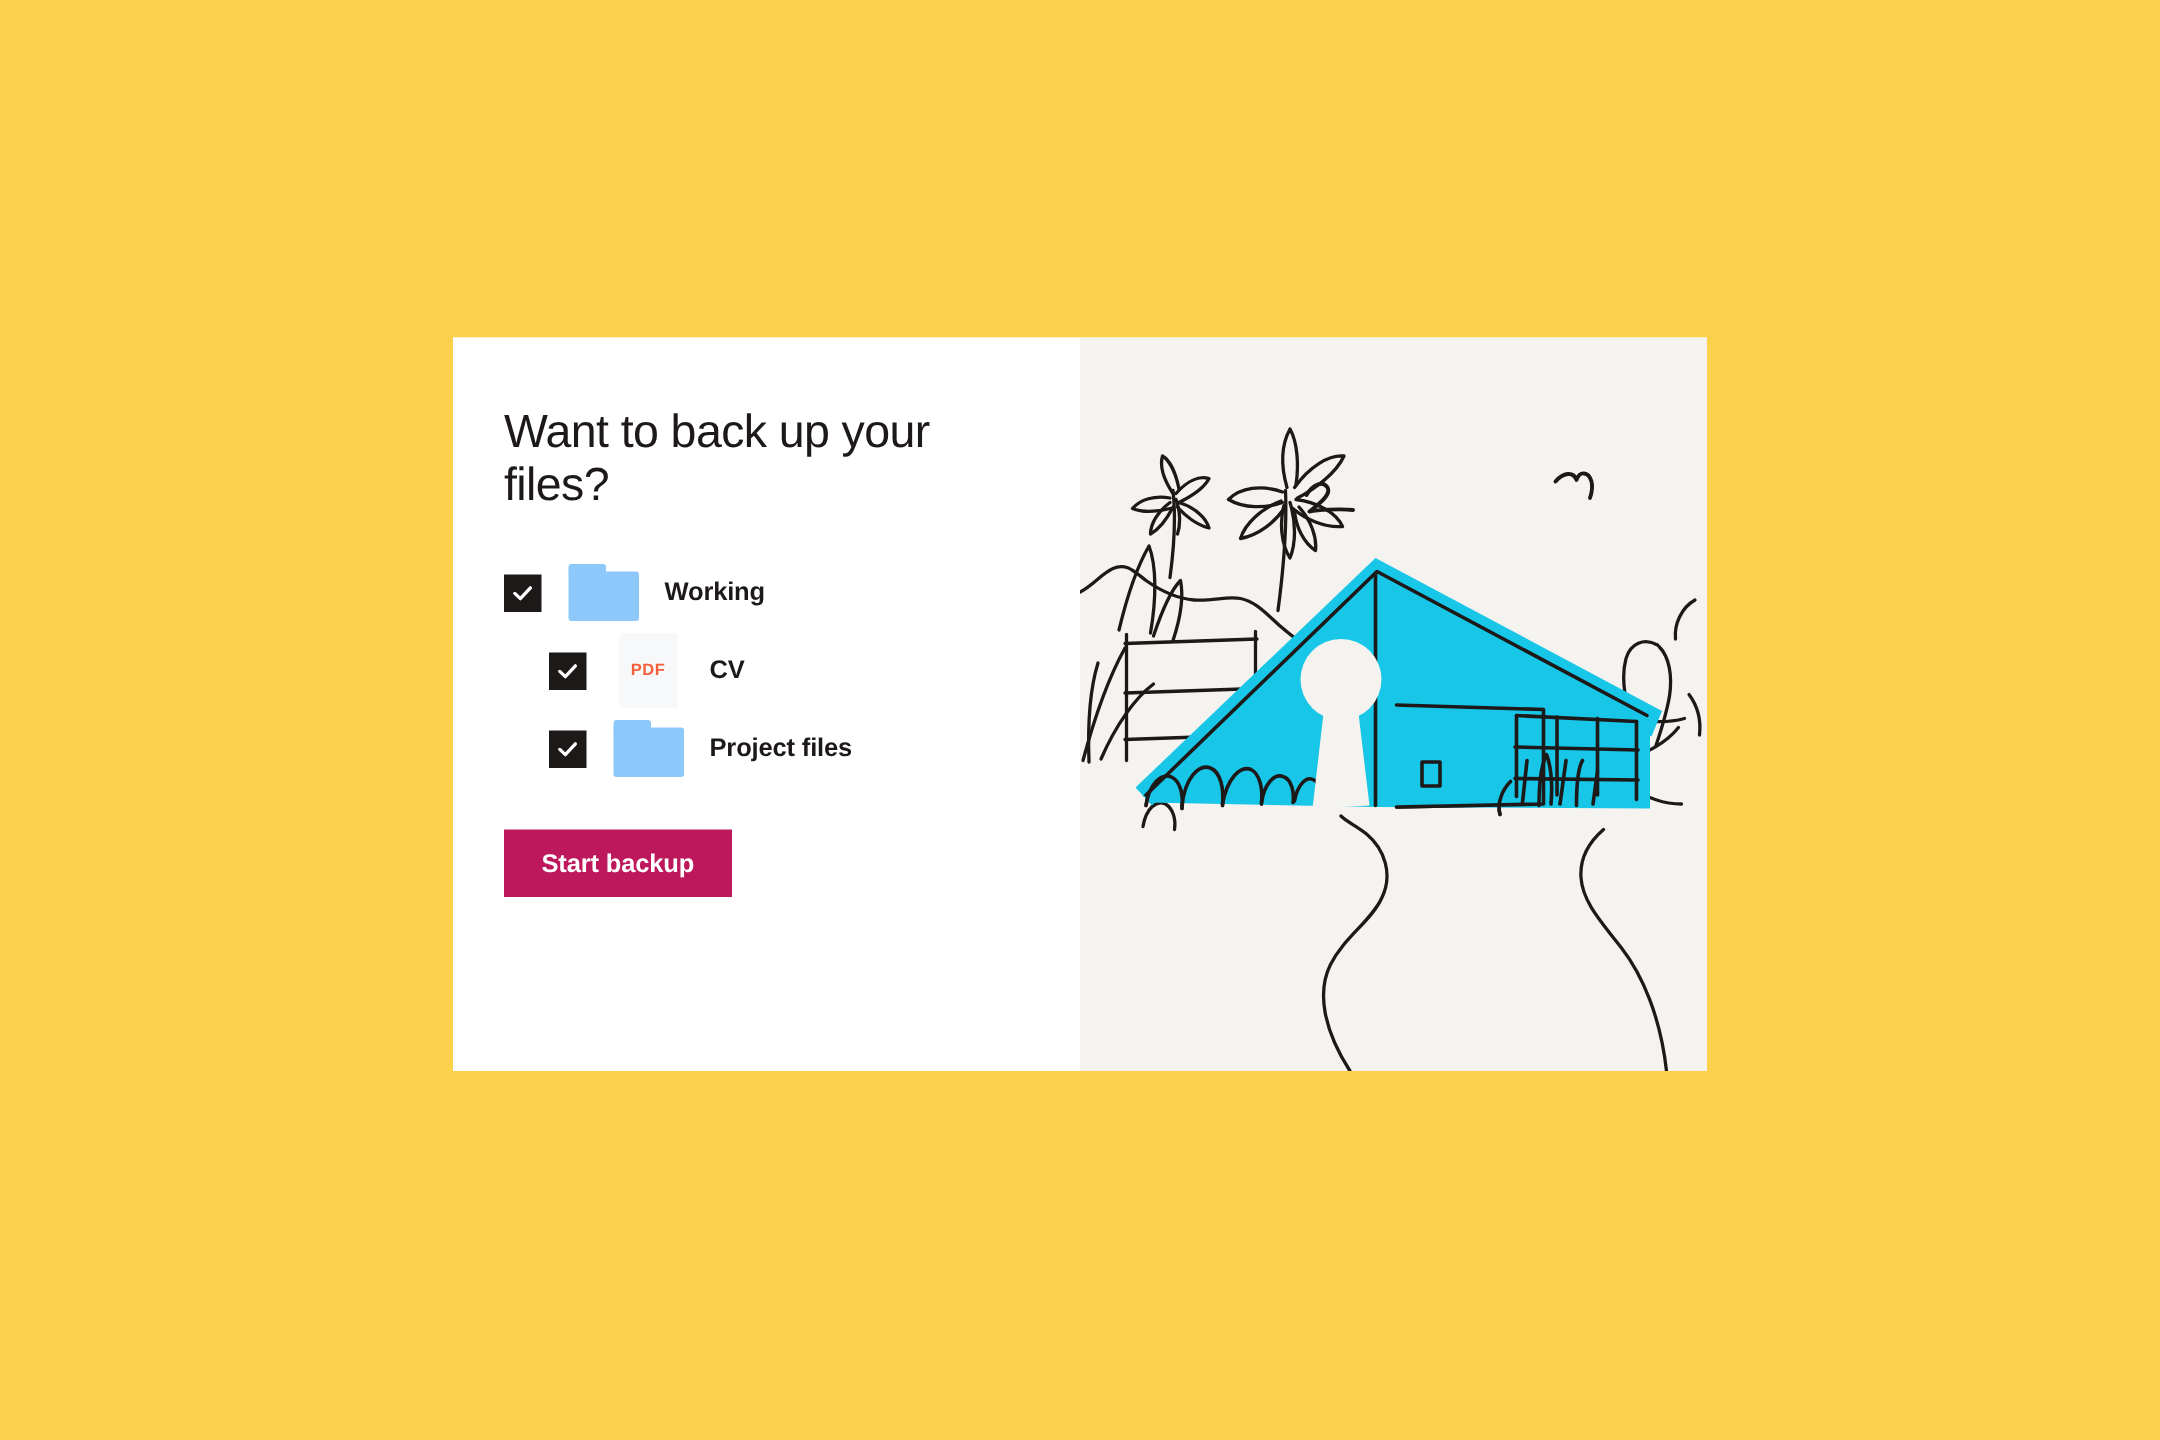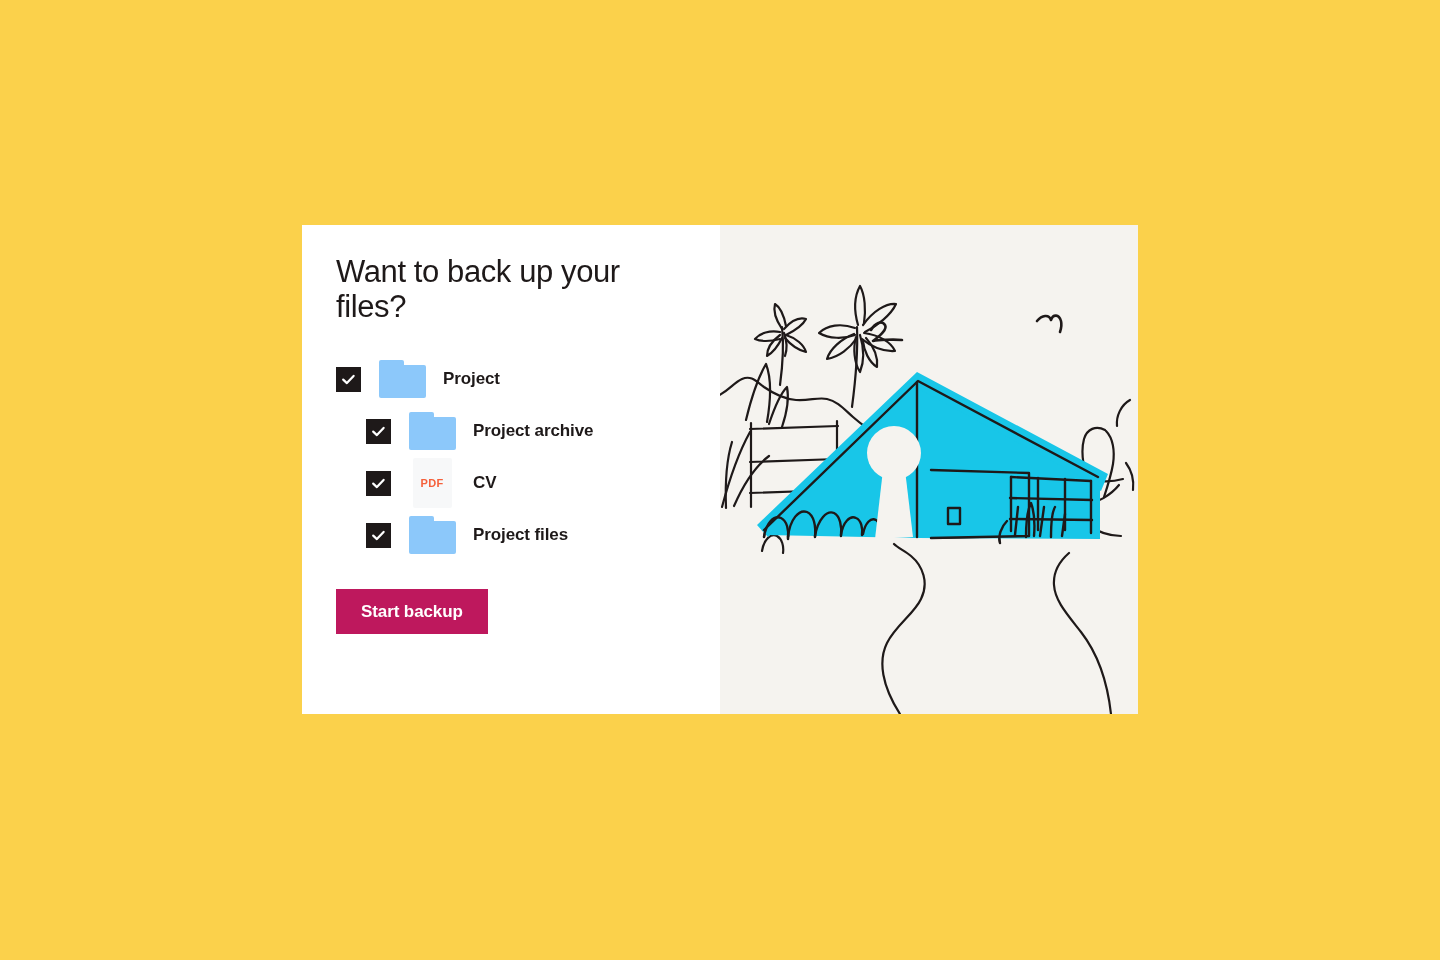--- a/index.html
+++ b/index.html
@@ -27,21 +27,21 @@
     background: #ffffff;
     overflow: hidden;
   }
 
   
   #form-panel {
     width: 418px;
     height: 100%;
     background: #ffffff;
     position: relative;
-    padding: 16px 34px 0 34px;
+    padding: 32px 34px 0 34px;
   }
 
   #page-title {
     font-size: 31px;
     line-height: 1.12;
     font-weight: 400;
     letter-spacing: -0.4px;
     color: #1E1919;
     max-width: 330px;
     margin-top: 14px;
@@ -175,37 +175,23 @@
           <svg width="15" height="15" viewBox="0 0 15 15" aria-hidden="true">
             <path d="M2.2 7.6 L5.9 11.1 L12.6 3.9" stroke="#FFFFFF" stroke-width="2.2" fill="none" stroke-linecap="round" stroke-linejoin="round"></path>
           </svg>
         </div>
         <div class="file-icon">
           <div class="folder">
             <div class="tab"></div>
             <div class="body"></div>
           </div>
         </div>
-        <span class="item-label">Project</span>
+        <span class="item-label">Working</span>
       </div>
 
-      <div class="list-item depth-1">
-        <div class="checkbox">
-          <svg width="15" height="15" viewBox="0 0 15 15" aria-hidden="true">
-            <path d="M2.2 7.6 L5.9 11.1 L12.6 3.9" stroke="#FFFFFF" stroke-width="2.2" fill="none" stroke-linecap="round" stroke-linejoin="round"></path>
-          </svg>
-        </div>
-        <div class="file-icon">
-          <div class="folder">
-            <div class="tab"></div>
-            <div class="body"></div>
-          </div>
-        </div>
-        <span class="item-label">Project archive</span>
-      </div>
 
       <div class="list-item depth-1">
         <div class="checkbox">
           <svg width="15" height="15" viewBox="0 0 15 15" aria-hidden="true">
             <path d="M2.2 7.6 L5.9 11.1 L12.6 3.9" stroke="#FFFFFF" stroke-width="2.2" fill="none" stroke-linecap="round" stroke-linejoin="round"></path>
           </svg>
         </div>
         <div class="file-icon">
           <div class="pdf">
             <span class="pdf-label">PDF</span>

